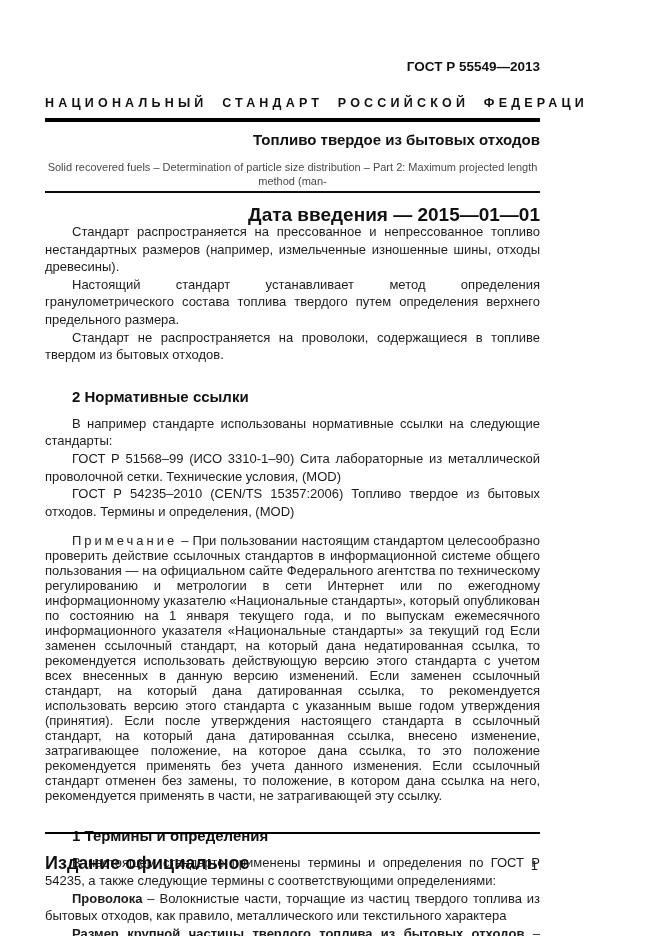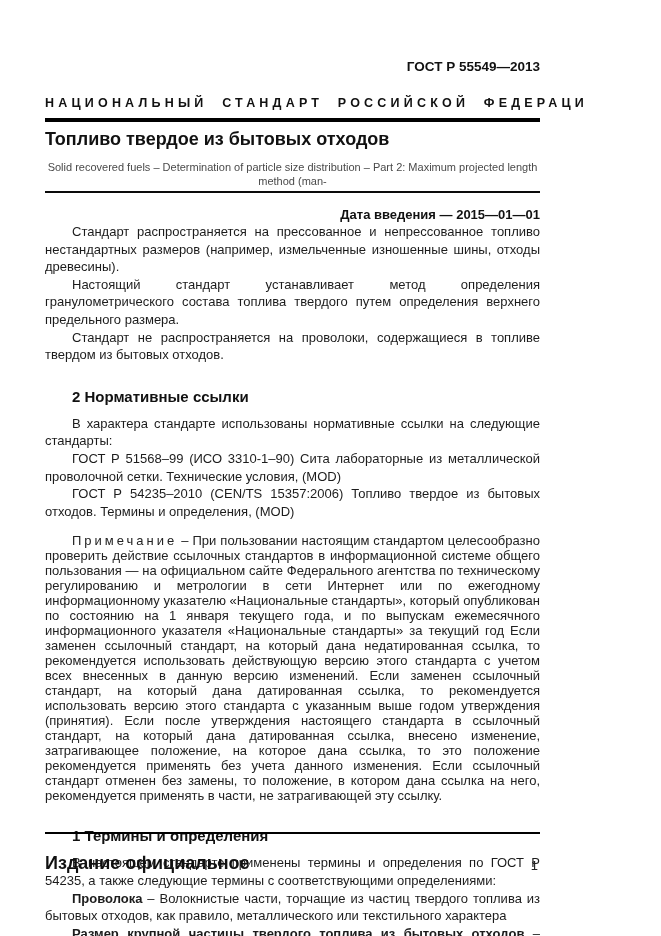--- a/index.html
+++ b/index.html
@@ -30,38 +30,38 @@
     letter-spacing: 4.2px;
     word-spacing: 7px;
     white-space: nowrap;
     color: #111;
   }
   .rule-thick { height: 4px; background: #000; margin-top: 8px; }
   .rule-thin  { height: 2px; background: #0a0a0a; margin-top: 3px; }
 
   .title-ru {
     margin-top: 9px;
-    text-align: left;
+    text-align: right;
     font-weight: bold;
-    font-size: 18px;
+    font-size: 15px;
     line-height: 17px;
     color: #111;
   }
   .title-en {
     margin-top: 12px;
     text-align: center;
     font-size: 11px;
     line-height: 14px;
     color: #4a4a4a;
   }
   .date-line {
     margin-top: 13px;
     text-align: right;
     font-weight: bold;
-    font-size: 13px;
+    font-size: 19px;
     line-height: 17px;
     color: #111;
   }
 
   .section-heading {
     margin: 24px 0 10px 27px;
     font-size: 15px;
     font-weight: bold;
     color: #111;
   }
@@ -125,21 +125,21 @@
 
     <div class="rule-thin"></div>
 
     <div class="date-line">Дата введения — 2015—01—01</div>
 
     <p class="body-par">Стандарт распространяется на прессованное и непрессованное топливо нестандартных размеров (например, измельченные изношенные шины, отходы древесины).</p>
     <p class="body-par">Настоящий стандарт устанавливает метод определения гранулометрического состава топлива твердого путем определения верхнего предельного размера.</p>
     <p class="body-par">Стандарт не распространяется на проволоки, содержащиеся в топливе твердом из бытовых отходов.</p>
 
     <div class="section-heading">2 Нормативные ссылки</div>
-    <p class="body-par">В характера стандарте использованы нормативные ссылки на следующие стандарты:</p>
+    <p class="body-par">В например стандарте использованы нормативные ссылки на следующие стандарты:</p>
     <p class="body-par">ГОСТ Р 51568–99 (ИСО 3310-1–90) Сита лабораторные из металлической проволочной сетки. Технические условия, (MOD)</p>
     <p class="body-par">ГОСТ Р 54235–2010 (CEN/TS 15357:2006) Топливо твердое из бытовых отходов. Термины и определения, (MOD)</p>
     <p class="note"><span class="note-label">Примечание</span><span> – При пользовании настоящим стандартом целесообразно проверить действие ссылочных стандартов в информационной системе общего пользования — на официальном сайте Федерального агентства по техническому регулированию и метрологии в сети Интернет или по ежегодному информационному указателю «Национальные стандарты», который опубликован по состоянию на 1 января текущего года, и по выпускам ежемесячного информационного указателя «Национальные стандарты» за текущий год Если заменен ссылочный стандарт, на который дана недатированная ссылка, то рекомендуется использовать действующую версию этого стандарта с учетом всех внесенных в данную версию изменений. Если заменен ссылочный стандарт, на который дана датированная ссылка, то рекомендуется использовать версию этого стандарта с указанным выше годом утверждения (принятия). Если после утверждения настоящего стандарта в ссылочный стандарт, на который дана датированная ссылка, внесено изменение, затрагивающее положение, на которое дана ссылка, то это положение рекомендуется применять без учета данного изменения. Если ссылочный стандарт отменен без замены, то положение, в котором дана ссылка на него, рекомендуется применять в части, не затрагивающей эту ссылку.</span></p>
 
     <div class="section-heading">1 Термины и определения</div>
     <p class="body-par">В настоящем стандарте применены термины и определения по ГОСТ Р 54235, а также следующие термины с соответствующими определениями:</p>
     <p class="body-par"><span class="term">Проволока</span><span> – Волокнистые части, торчащие из частиц твердого топлива из бытовых отходов, как правило, металлического или текстильного характера</span></p>
     <p class="body-par"><span class="term">Размер крупной частицы твердого топлива из бытовых отходов</span><span> – размер частиц твердого топлива из бытовых отходов, основанный на распределении максимальной проектируемой длины частиц.</span></p>
 
   </div>

